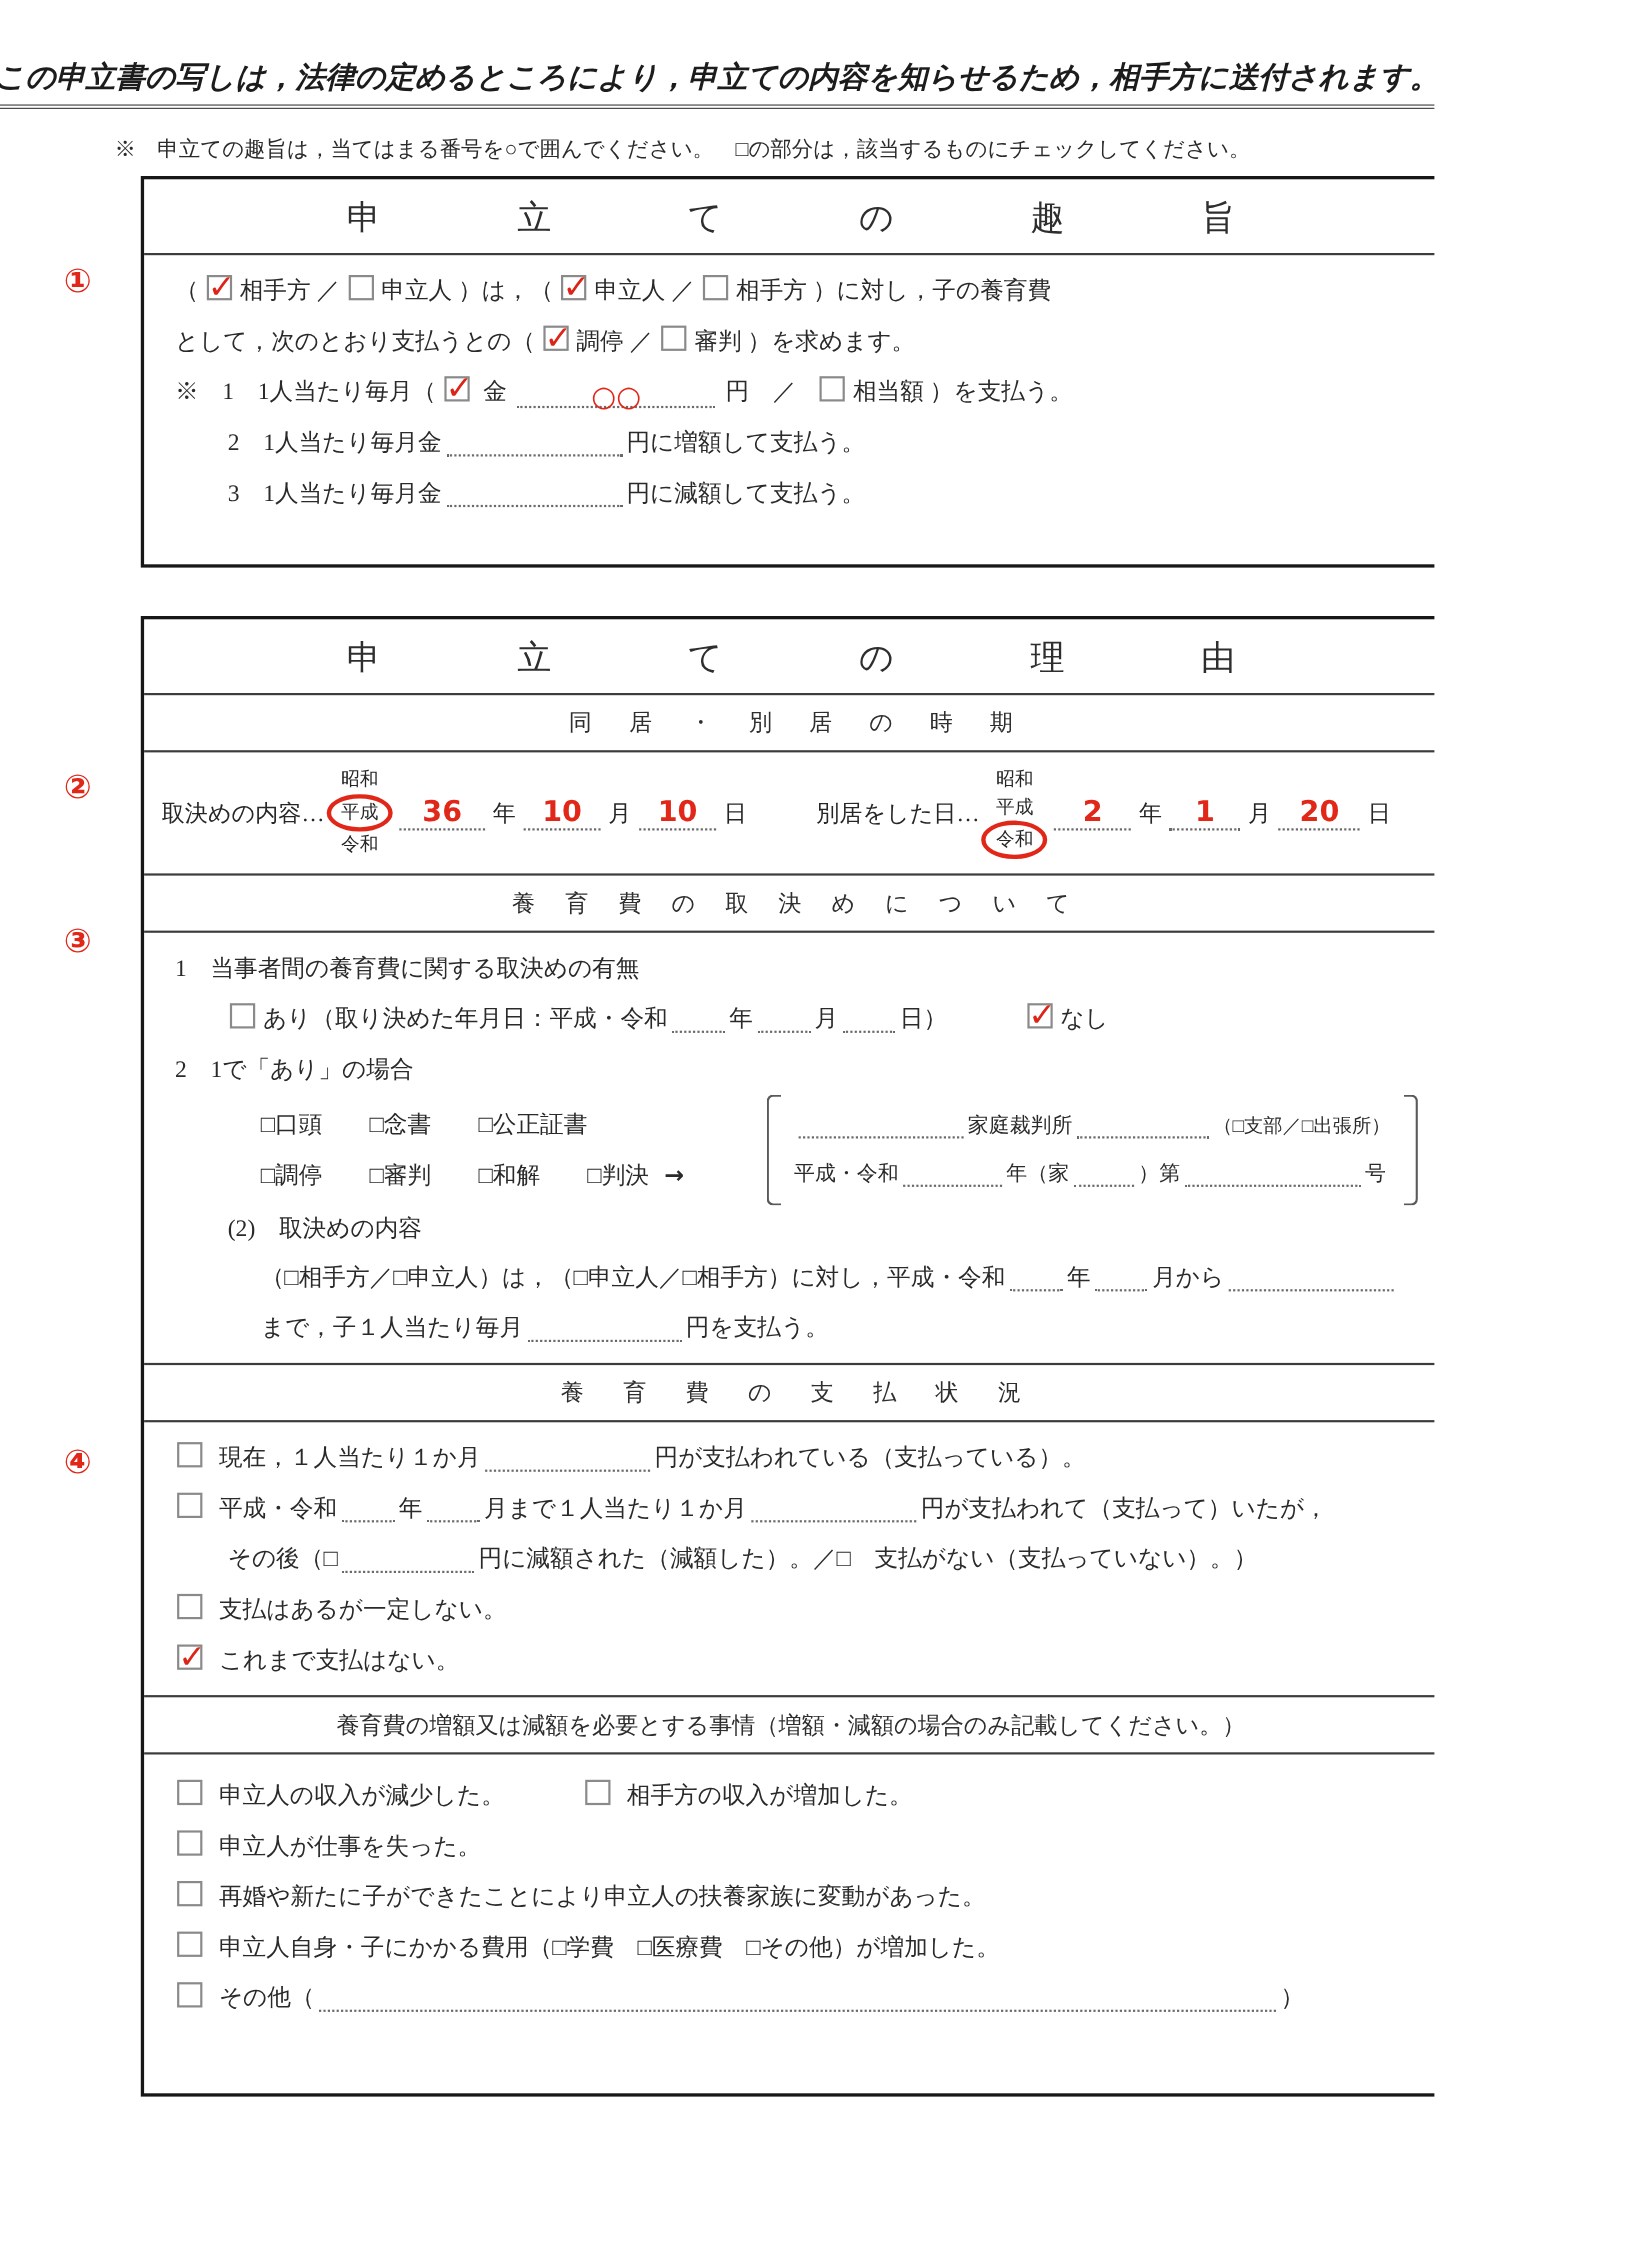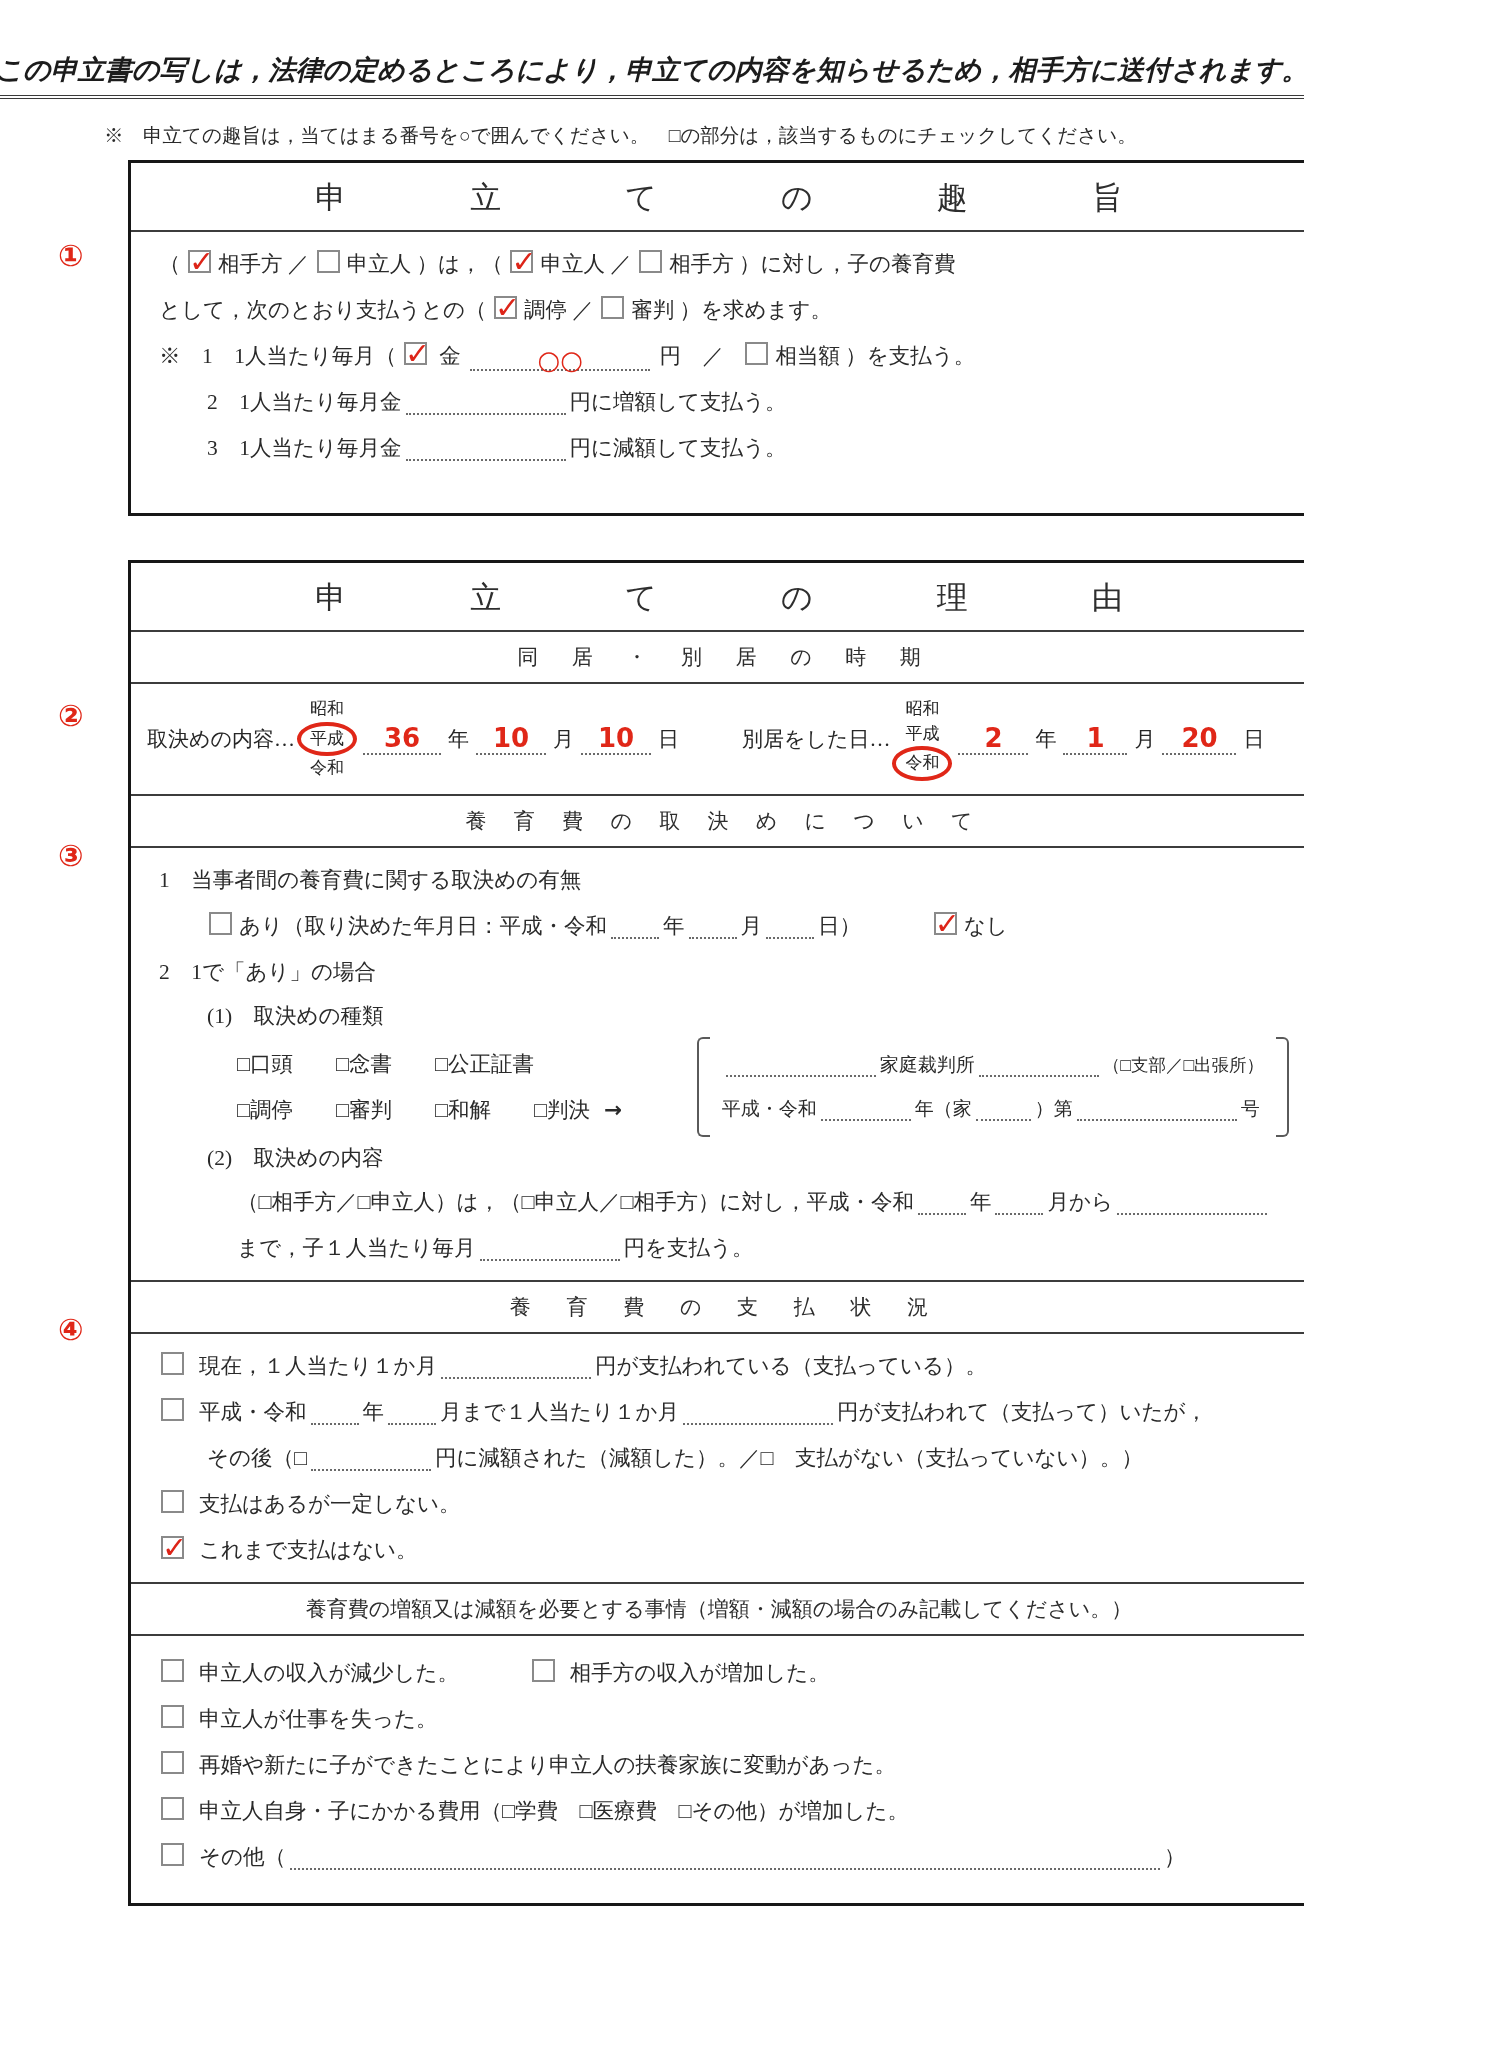--- a/index.html
+++ b/index.html
@@ -169,21 +169,20 @@
     <div class="sec-head ls13 bordered-top">養育費の取決めについて</div>
 
     <div class="block">
       <div class="fline">1　当事者間の養育費に関する取決めの有無</div>
       <div class="fline indent1">
         <span class="cb"></span><span>あり（取り決めた年月日：平成・令和</span><span class="field" style="width:48px"></span><span>年</span><span class="field" style="width:48px"></span><span>月</span><span class="field" style="width:48px"></span><span>日）</span>
         <span class="gap60"></span>
         <span class="cb checked"></span><span>なし</span>
       </div>
       <div class="fline">2　1で「あり」の場合</div>
-      <div class="fline indent1" style="line-height:42px">(1)　取決めの種類</div>
       <div class="k1wrap">
         <div class="k1left indent2">
           <div class="fline">□口頭　　□念書　　□公正証書</div>
           <div class="fline"><span>□調停　　□審判　　□和解　　□判決</span><span class="arrow">→</span></div>
         </div>
         <div class="court">
           <div class="bracket left"></div>
           <div class="court-lines">
             <div class="fline">
               <span class="field" style="width:150px"></span><span>家庭裁判所</span><span class="field" style="width:120px"></span><span class="small">（□支部／□出張所）</span>

